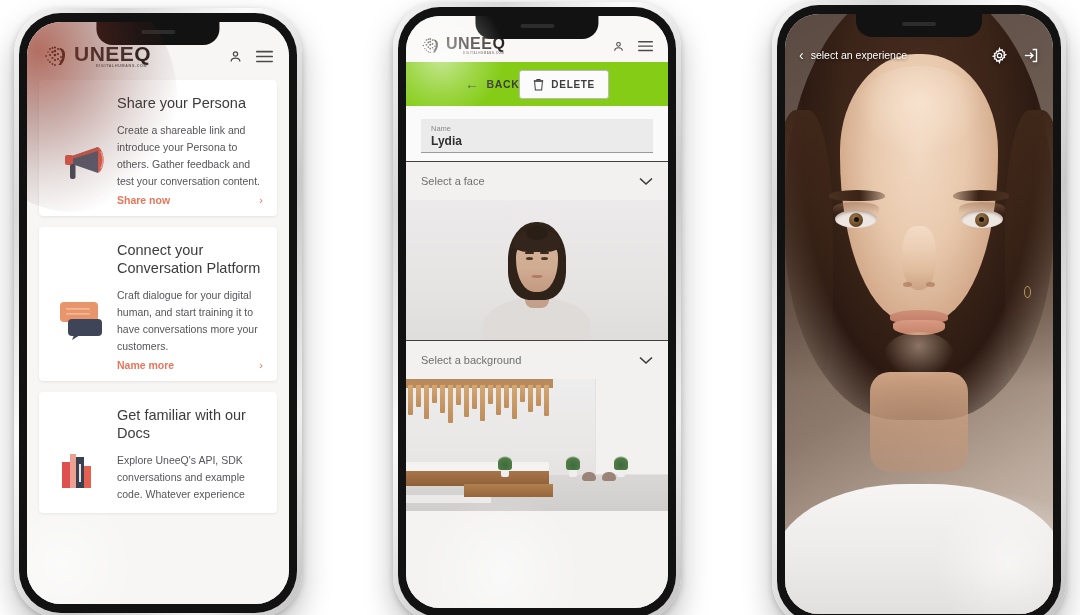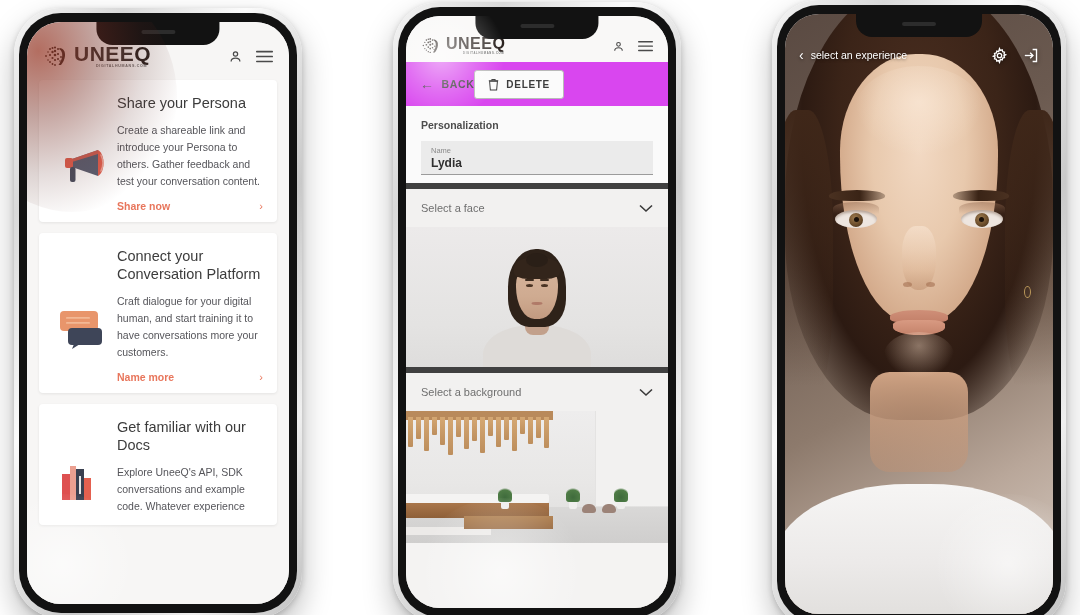--- a/index.html
+++ b/index.html
@@ -150,21 +150,21 @@
     font-weight: 400;
     line-height: 1.28;
     margin-bottom: 9px;
   }
   .card-text {
     font-size: 10.5px;
     color: #55555a;
     line-height: 1.62;
   }
   .card-link {
-    margin-top: 10px;
+    margin-top: 4px;
     text-align: right;
     font-size: 10.5px;
     color: #e8765c;
     font-weight: 700;
     display: flex;
     align-items: center;
     justify-content: space-between;
     gap: 7px;
   }
   .card-link .chev { font-size: 11px; font-weight: 400; }
@@ -180,24 +180,24 @@
     align-items: center;
     justify-content: space-between;
     padding: 14px 15px 0 15px;
   }
   .p2-header .logo-word { font-size: 16px; }
   .p2-header .logo-dots { width: 20px; height: 17px; }
   .p2-header .logo-sub { font-size: 2.7px; margin-left: 17px; }
 
   .p2-actionbar {
     height: 44px;
-    background: #d946ef;
-    display: flex;
-    align-items: center;
-    justify-content: flex-start;
+    background: #84cc16;
+    display: flex;
+    align-items: center;
+    justify-content: center;
     padding: 0 14px;
   }
   .back-btn {
     display: flex;
     align-items: center;
     gap: 7px;
     font-size: 10.5px;
     font-weight: 700;
     letter-spacing: 0.6px;
     color: #3d3d3d;
@@ -244,21 +244,21 @@
   }
   .field-label { font-size: 7.5px; color: #8a8a8a; margin-bottom: 1px; }
   .field-value { font-size: 12px; color: #303030; font-weight: 700; }
 
   .select-row {
     background: #f2f1f0;
     padding: 13px 15px;
     display: flex;
     align-items: center;
     justify-content: space-between;
-    border-top: 6px solid #404040;
+    border-top: 1px solid #404040;
   }
   .select-label { font-size: 11px; color: #6f6f6f; }
   .preview {
     width: 100%;
     position: relative;
     overflow: hidden;
   }
   .preview.face { height: 140px; background: #e9e8e7; }
   .preview.bg { height: 132px; }
 
@@ -625,21 +625,20 @@
                 <path d="M2 4 h10 l-1 11 h-8 z"></path>
                   <path d="M1 3.2 h12"></path>
                   <path d="M5 3.2 V1.6 h4 V3.2"></path>
               </svg>
               <span>DELETE</span>
             </div>
           </div>
 
           <div class="settings-pane">
             <div class="settings-card">
-              <div class="settings-sub">Personalization</div>
               <div class="field">
                 <div class="field-label">Name</div>
                 <div class="field-value" placeholder="Name">Lydia</div>
               </div>
             </div>
 
             <div class="select-row">
               <span class="select-label">Select a face</span>
               <svg width="14" height="9" viewBox="0 0 14 9" fill="none" stroke="#3a3a3a" stroke-width="1.6">
                 <path d="M1 1.5 L7 7 L13 1.5"></path>

